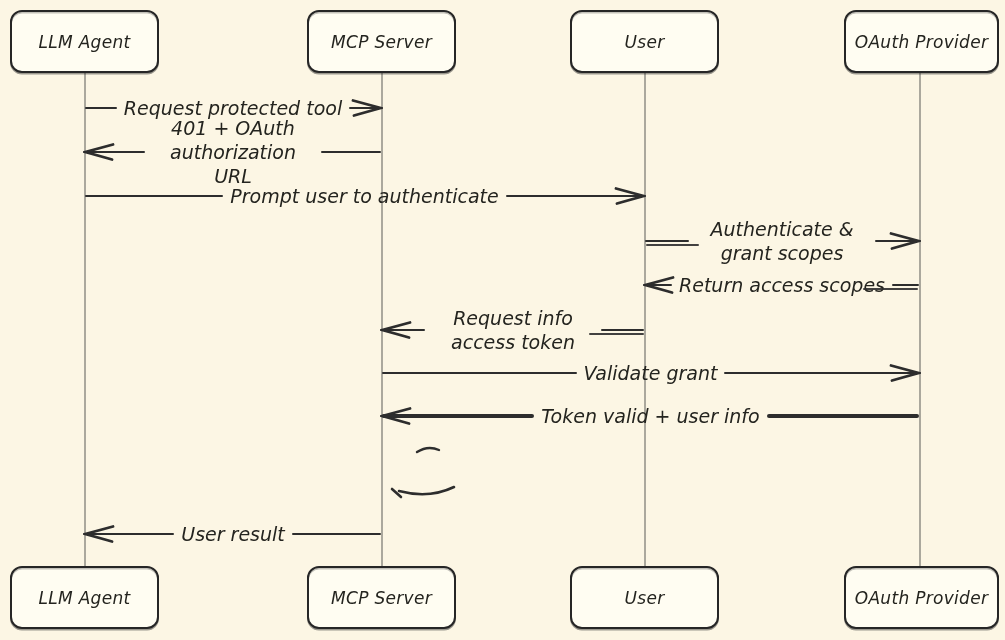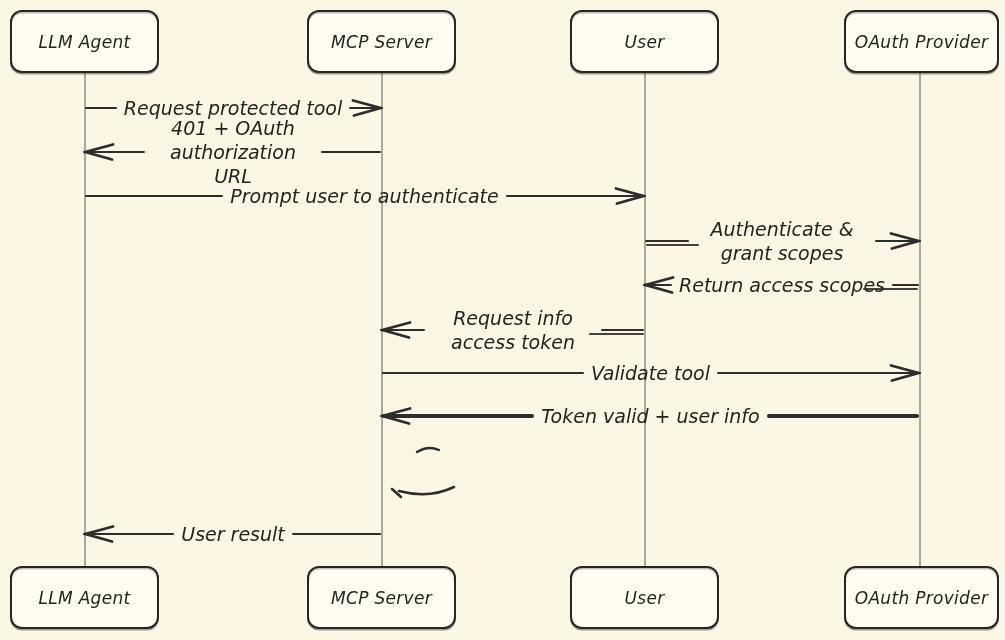--- a/index.html
+++ b/index.html
@@ -132,21 +132,21 @@
         <path d="M30 2.5 L2.5 10 L29 17.5" fill="none" stroke="#2d2d2d" stroke-width="2.8" stroke-linecap="round"></path>
       </svg>
     <div class="seg"></div>
     <div class="mlabel" style="width:162px">Request info access token</div>
     <div class="seg"></div>
   </div>
   <div class="stub" style="left:589px;top:333px;width:55px"></div>
 
   <div class="msg" style="left:382px;top:373px;width:537px">
     <div class="seg"></div>
-    <div class="mlabel">Validate tool</div>
+    <div class="mlabel">Validate grant</div>
     <div class="seg"></div>
     <svg class="head r" viewBox="0 0 34 20">
         <path d="M4 2.5 L31.5 10 L5 17.5" fill="none" stroke="#2d2d2d" stroke-width="2.8" stroke-linecap="round"></path>
       </svg>
   </div>
 
   <div class="msg" style="left:382px;top:416px;width:537px">
     <svg class="head l" viewBox="0 0 34 20">
         <path d="M30 2.5 L2.5 10 L29 17.5" fill="none" stroke="#2d2d2d" stroke-width="2.8" stroke-linecap="round"></path>
       </svg>

